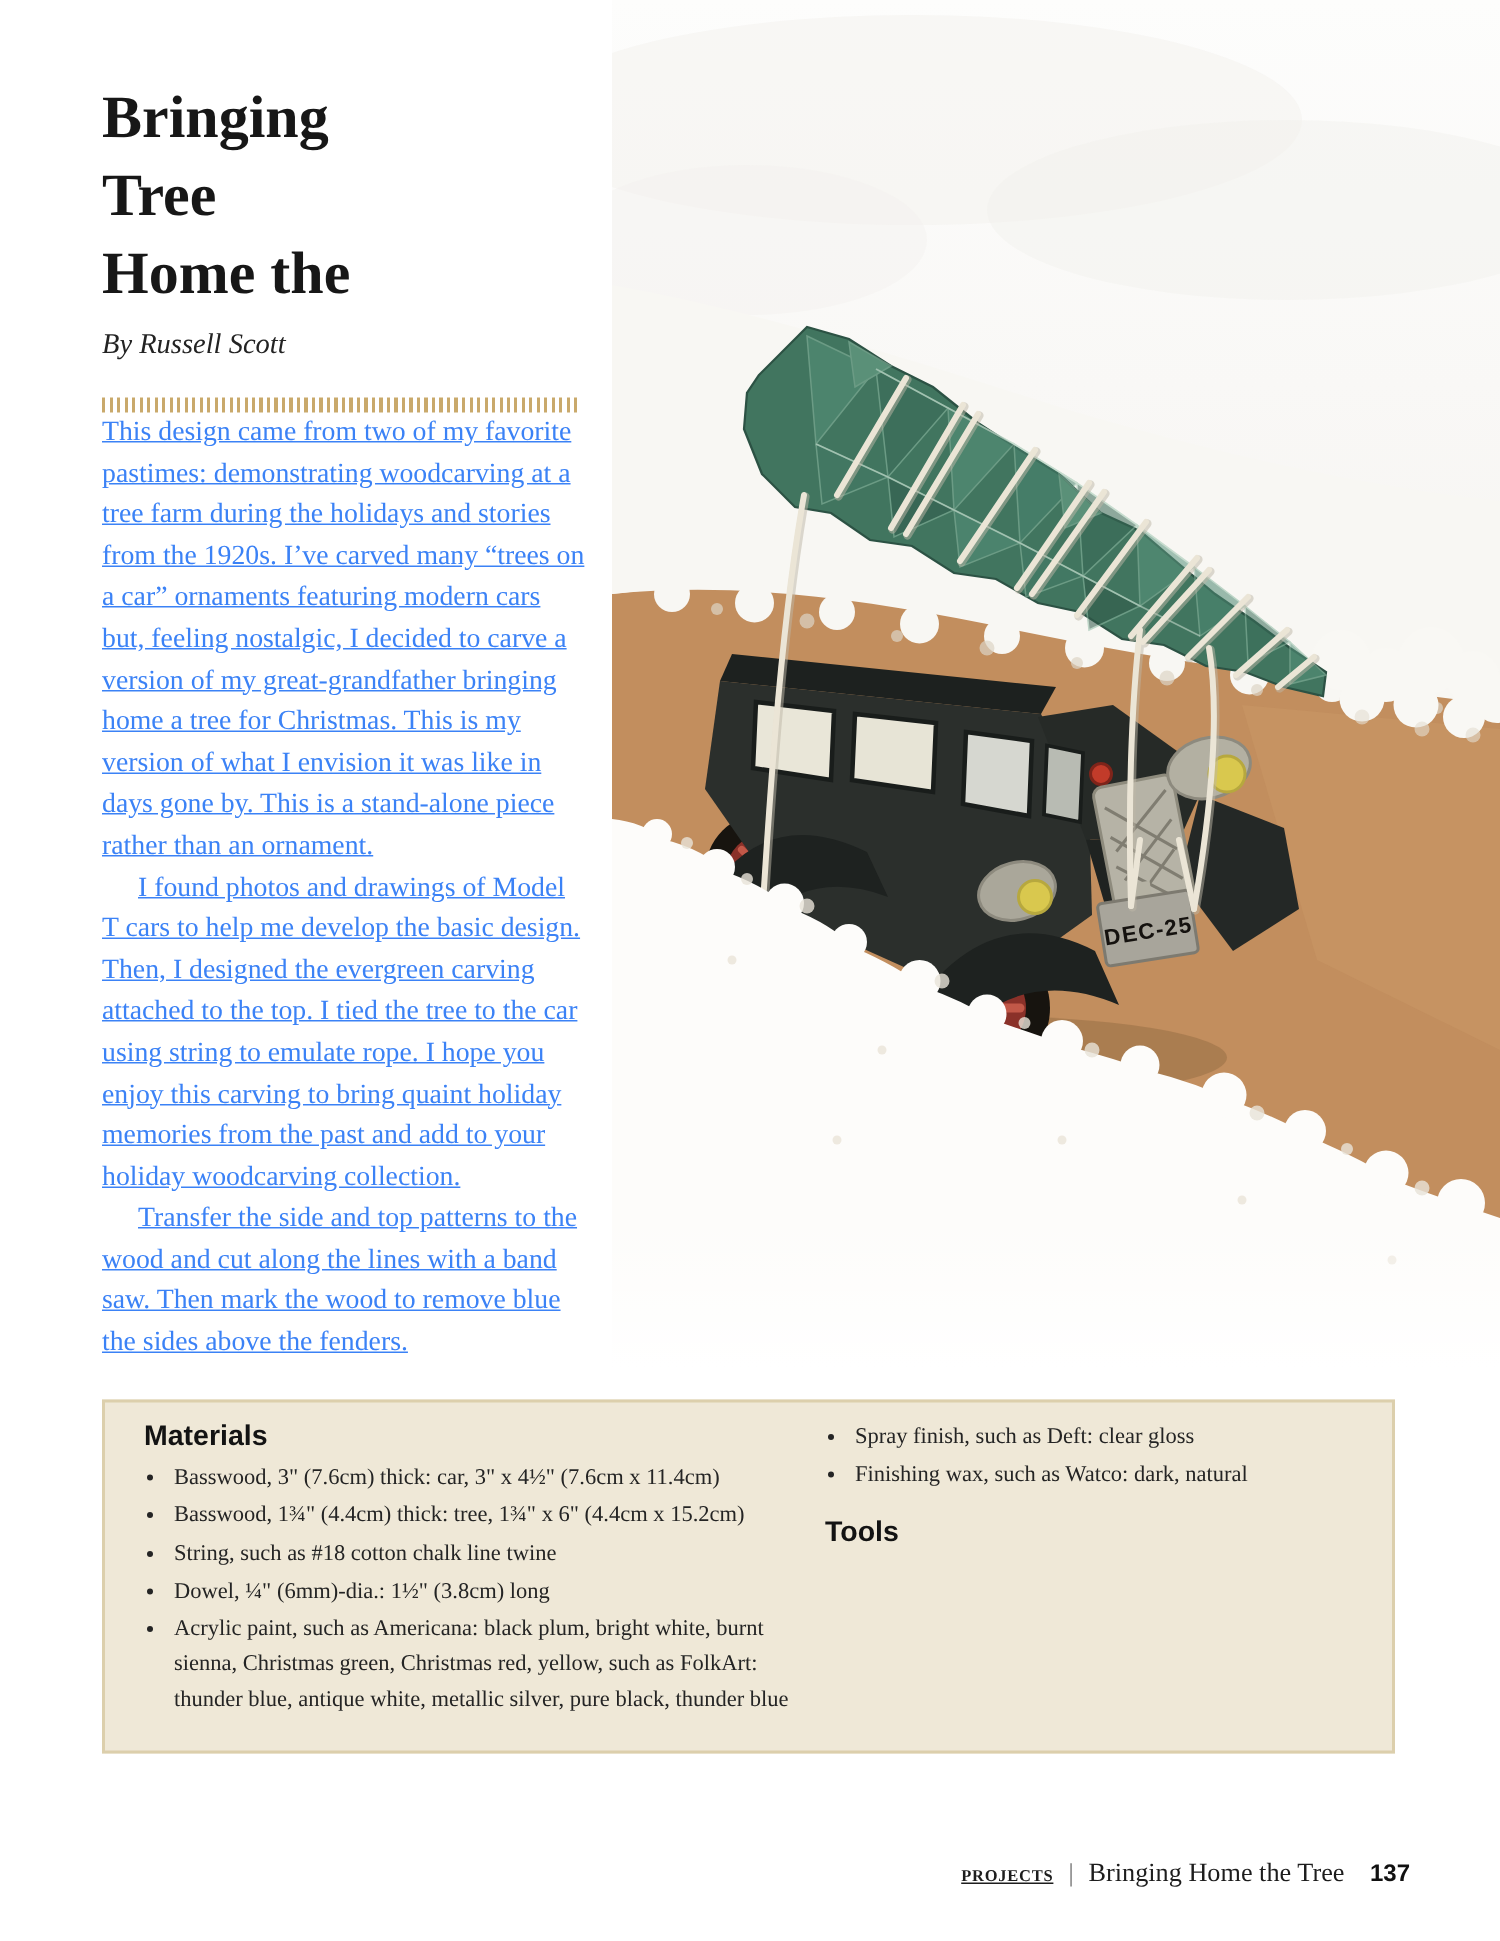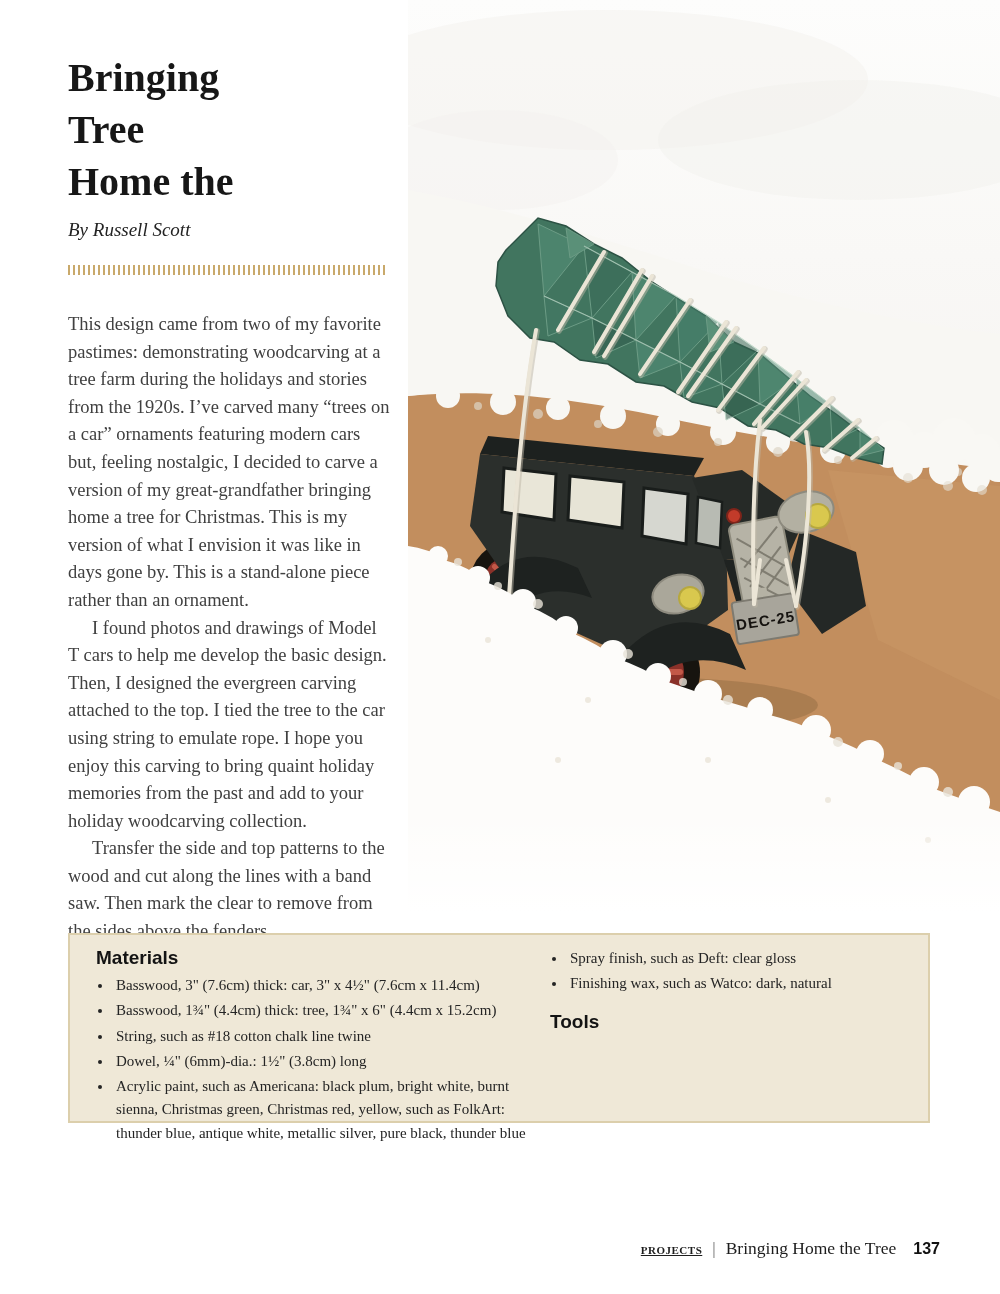--- a/index.html
+++ b/index.html
@@ -9,26 +9,26 @@
   
   .photo{position:absolute;left:408px;top:0;width:592px;height:930px;}
   .photo svg{display:block;}
 
   
   .left-col{position:absolute;left:68px;top:52px;width:322px;}
   .title{font-size:40px;line-height:52px;font-weight:700;color:#171717;}
   .byline{margin-top:11px;font-style:italic;font-size:19px;color:#232323;}
   .rule{margin-top:24px;width:318px;height:10px;
         background:repeating-linear-gradient(90deg,#c9a96b 0,#c9a96b 2px,transparent 2px,transparent 5px);}
-  .body-copy{margin-top:36px;font-size:18.5px;line-height:27.6px;color:#404040;}
+  .body-copy{font-size:18.5px;line-height:27.6px;color:#3b82f6;text-decoration:underline;}
   .body-copy p{margin:0;}
   .body-copy p + p{text-indent:24px;}
 
   
-  .materials-box{position:absolute;left:68px;top:933px;width:862px;height:190px;
+  .materials-box{position:absolute;left:68px;top:933px;width:862px;height:236px;
         box-sizing:border-box;background:#efe8d7;border:2px solid #dccfac;
         padding:12px 26px 9px;display:flex;gap:22px;}
   .col-left{width:432px;flex:0 0 auto;}
   .col-right{flex:1;}
   .box-heading{font-family:"Liberation Sans",sans-serif;font-weight:700;font-size:19px;
         color:#131313;margin:0 0 5px;}
   .box-heading.tools{margin-top:15px;}
   .box-list{margin:0;padding:0 0 0 17px;font-size:15px;line-height:23.3px;color:#242424;list-style:disc outside;}
   .box-list li{margin:0 0 2px;padding-left:3px;}
 
@@ -296,21 +296,21 @@
     <div class="title">
       <div>Bringing</div>
       <div>Tree</div>
       <div>Home the</div>
     </div>
     <div class="byline">By Russell Scott</div>
     <div class="rule"></div>
     <div class="body-copy">
       <p>This design came from two of my favorite pastimes: demonstrating woodcarving at a tree farm during the holidays and stories from the 1920s. I’ve carved many “trees on a car” ornaments featuring modern cars but, feeling nostalgic, I decided to carve a version of my great-grandfather bringing home a tree for Christmas. This is my version of what I envision it was like in days gone by. This is a stand-alone piece rather than an ornament.</p>
       <p>I found photos and drawings of Model T cars to help me develop the basic design. Then, I designed the evergreen carving attached to the top. I tied the tree to the car using string to emulate rope. I hope you enjoy this carving to bring quaint holiday memories from the past and add to your holiday woodcarving collection.</p>
-      <p>Transfer the side and top patterns to the wood and cut along the lines with a band saw. Then mark the clear to remove from the sides above the fenders.</p>
+      <p>Transfer the side and top patterns to the wood and cut along the lines with a band saw. Then mark the wood to remove blue the sides above the fenders.</p>
     </div>
   </div>
 
   <div class="materials-box">
     <div class="col-left">
       <h2 class="box-heading">Materials</h2>
       <ul class="box-list">
         <li>Basswood, 3" (7.6cm) thick: car, 3" x 4½" (7.6cm x 11.4cm)</li>
         <li>Basswood, 1¾" (4.4cm) thick: tree, 1¾" x 6" (4.4cm x 15.2cm)</li>
         <li>String, such as #18 cotton chalk line twine</li>

